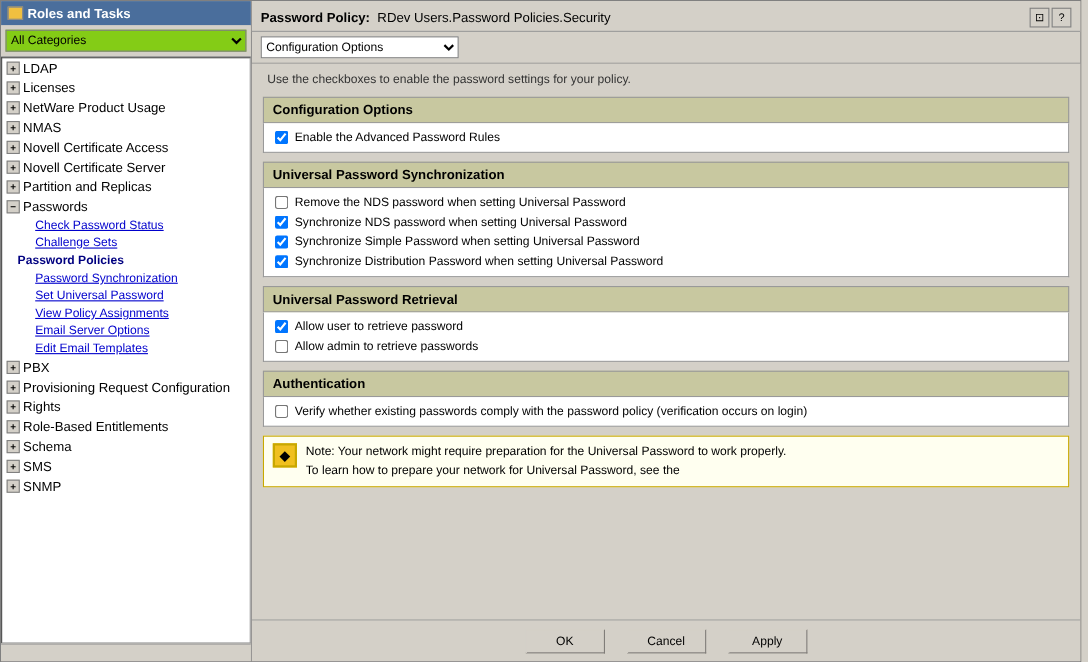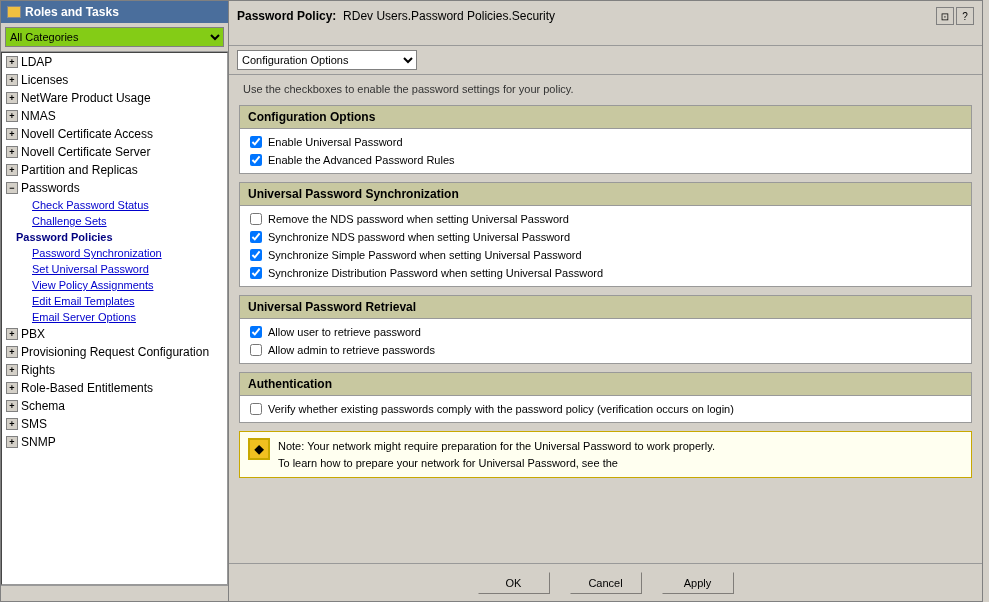--- a/index.html
+++ b/index.html
@@ -116,21 +116,21 @@
       display: flex;
       flex-direction: column;
       background: #d4d0c8;
       height: 100%;
     }
 
     .right-header {
       display: flex;
       align-items: center;
       justify-content: space-between;
-      padding: 6px 8px 20px 8px;
+      padding: 6px 8px 3px 8px;
       border-bottom: 1px solid #999;
       background: #d4d0c8;
     }
 
     .right-header-left {
       display: flex;
       align-items: center;
       gap: 6px;
     }
 
@@ -330,22 +330,22 @@
         <div class="tree-item">
           <span class="expand-icon">−</span>
           <span>Passwords</span>
         </div>
         <div class="tree-child">Check Password Status</div>
         <div class="tree-child">Challenge Sets</div>
         <div class="tree-child active-link" style="font-weight: bold; color: rgb(0, 0, 128); text-decoration: none;">Password Policies</div>
         <div class="tree-child">Password Synchronization</div>
         <div class="tree-child">Set Universal Password</div>
         <div class="tree-child">View Policy Assignments</div>
+        <div class="tree-child">Email Server Options</div>
         <div class="tree-child">Edit Email Templates</div>
-        <div class="tree-child">Email Server Options</div>
         <div class="tree-item">
           <span class="expand-icon">+</span>
           <span>PBX</span>
         </div>
         <div class="tree-item">
           <span class="expand-icon">+</span>
           <span>Provisioning Request Configuration</span>
         </div>
         <div class="tree-item">
           <span class="expand-icon">+</span>
@@ -390,24 +390,20 @@
       </select>
     </div>
     <div class="content-area">
       <div class="content-description">Use the checkboxes to enable the password settings for your policy.</div>
 
       <div id="sections-container">
           <div class="section-header">Configuration Options</div>
           <div class="options-box">
             <div class="checkbox-row">
               <input type="checkbox" checked="" style="">
-              <span>Enable Universal Password</span>
-            </div>
-            <div class="checkbox-row">
-              <input type="checkbox" checked="" style="">
               <span>Enable the Advanced Password Rules</span>
             </div>
           </div>
           <div class="section-header">Universal Password Synchronization</div>
           <div class="options-box">
             <div class="checkbox-row">
               <input type="checkbox" style="">
               <span>Remove the NDS password when setting Universal Password</span>
             </div>
             <div class="checkbox-row">

